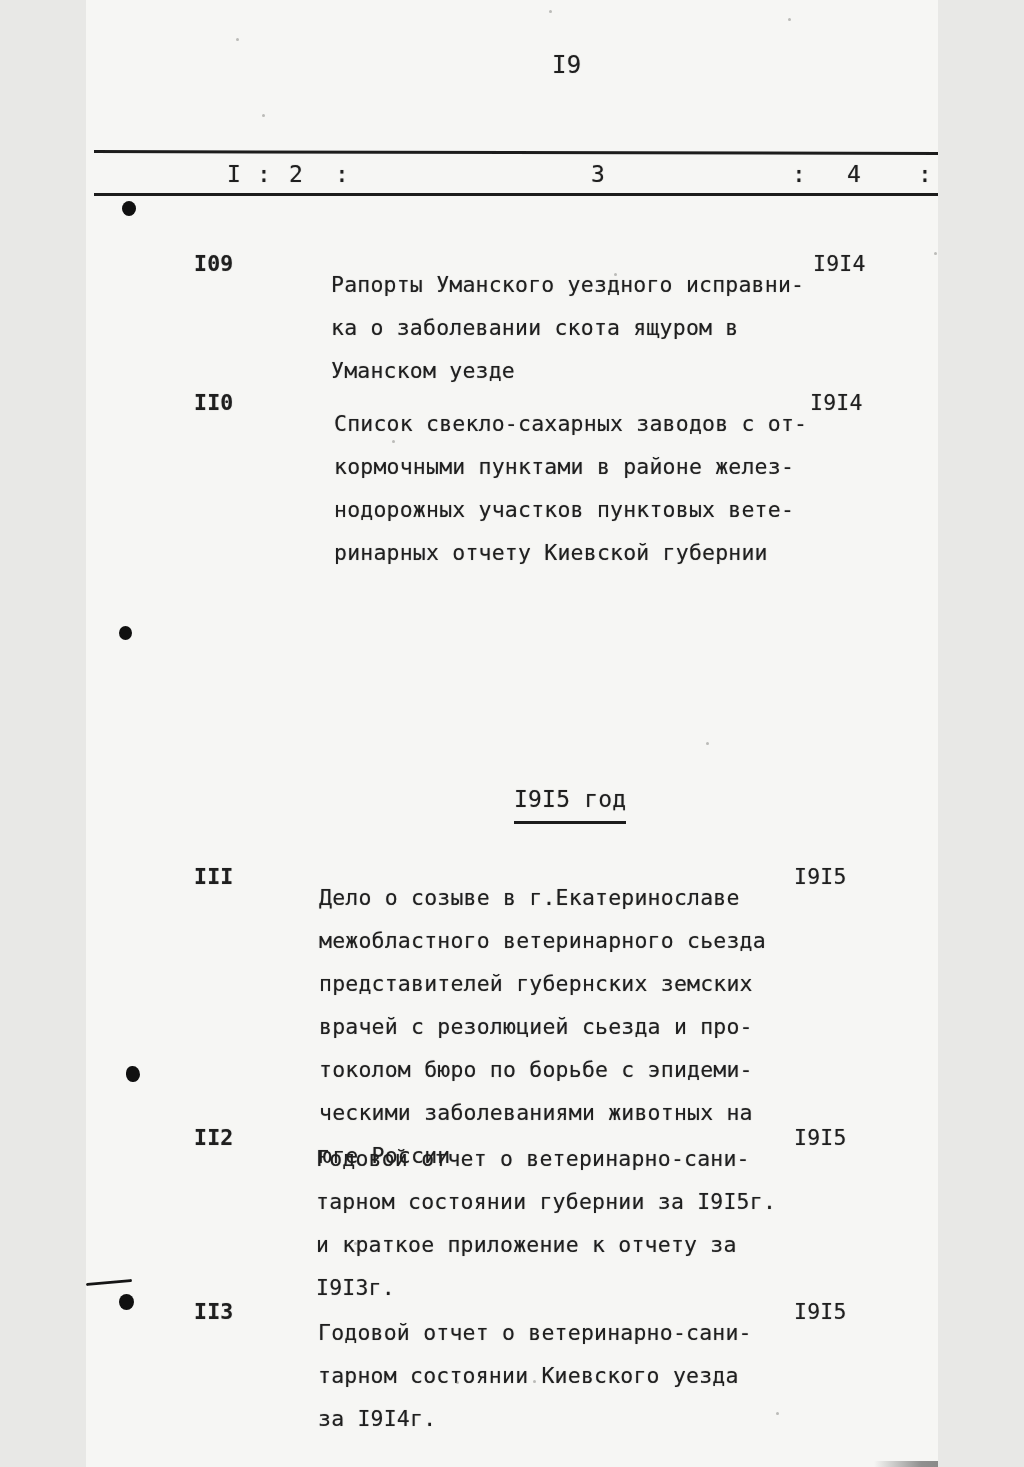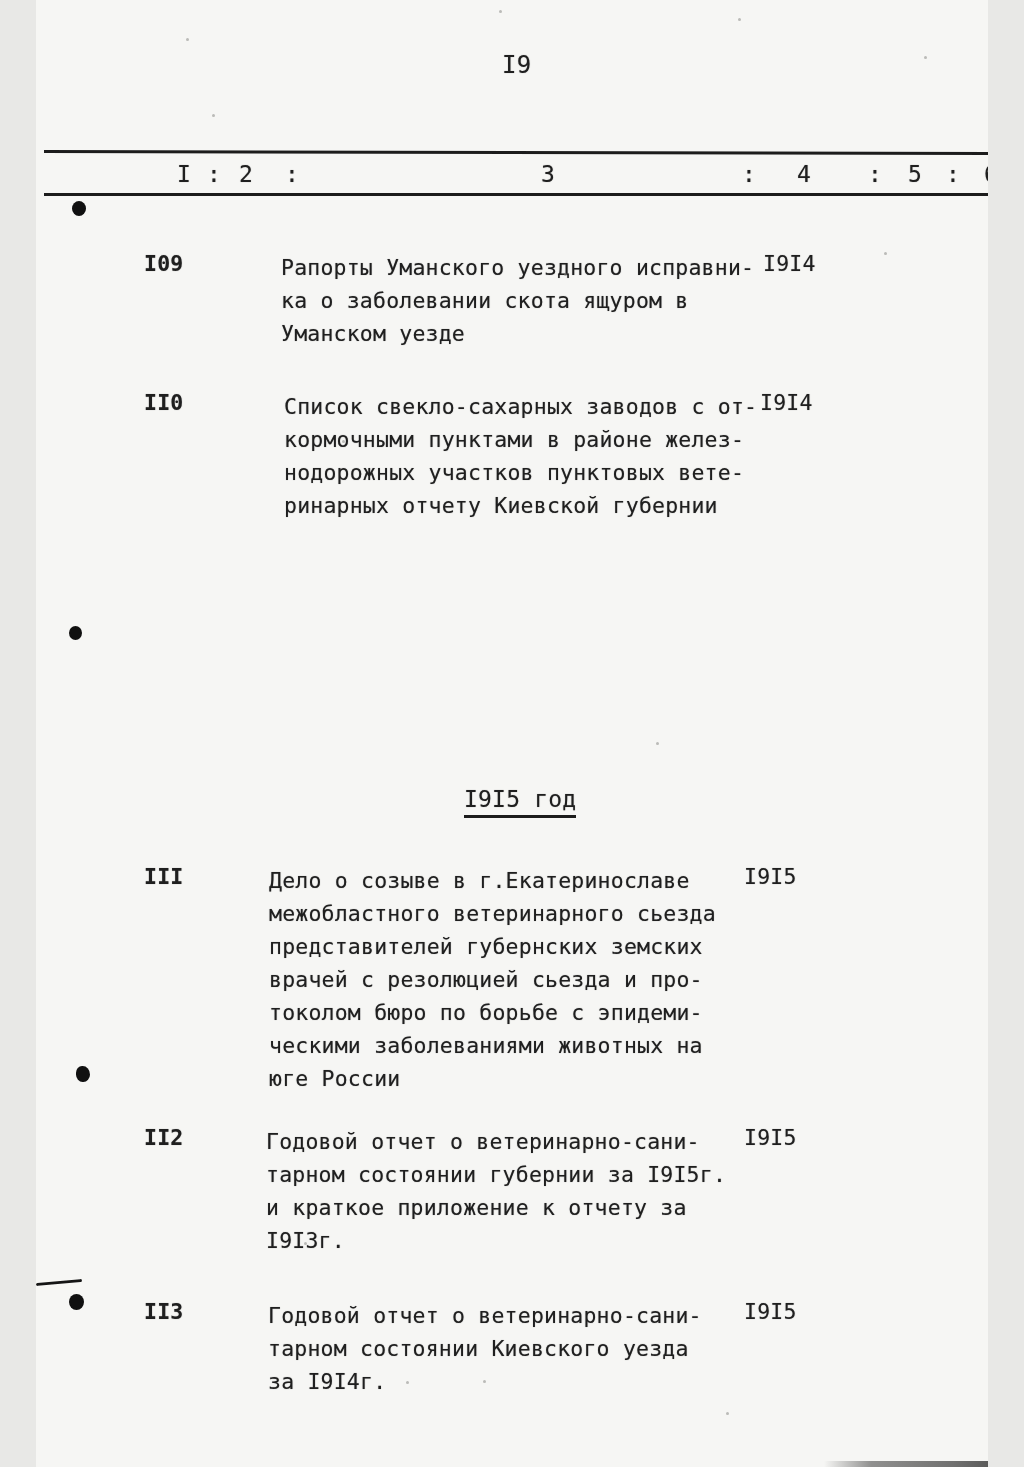--- a/index.html
+++ b/index.html
@@ -3,21 +3,21 @@
 <meta charset="utf-8">
 <title>Archival inventory page scan</title>
 <style>
   html, body {
     margin: 0;
     padding: 0;
     background: #e8e8e6;
   }
   .page {
     position: relative;
-    width: 952px;
+    width: 852px;
     height: 1467px;
     margin: 0 auto;
     background: #f6f6f4;
     overflow: hidden;
     font-family: "DejaVu Sans Mono", "Liberation Mono", monospace;
     color: #1f1f1f;
   }
   .typed {
     text-shadow: 0 0 1px rgba(25,25,25,0.45);
     letter-spacing: 0.2px;
@@ -51,39 +51,39 @@
   .entry-number {
     position: absolute;
     left: 108px;
     top: 0;
     font-size: 21.5px;
     line-height: 33px;
     font-weight: bold;
   }
   .entry-desc {
     position: absolute;
-    top: 4px;
+    top: 16px;
     width: 500px;
     font-size: 21.5px;
-    line-height: 33px;
+    line-height: 43px;
     white-space: pre-line;
   }
   .entry-year {
     position: absolute;
     top: 0;
     font-size: 21.5px;
     line-height: 33px;
   }
   .year-heading {
     position: absolute;
     left: 428px;
     top: 785px;
     font-size: 23px;
     line-height: 28px;
-    padding-bottom: 2px;
+    padding-bottom: 8px;
     border-bottom: 3px solid #1c1c1c;
   }
   
   .mark-dot {
     position: absolute;
     background: #101010;
     border-radius: 50%;
   }
   .mark-dash {
     position: absolute;

